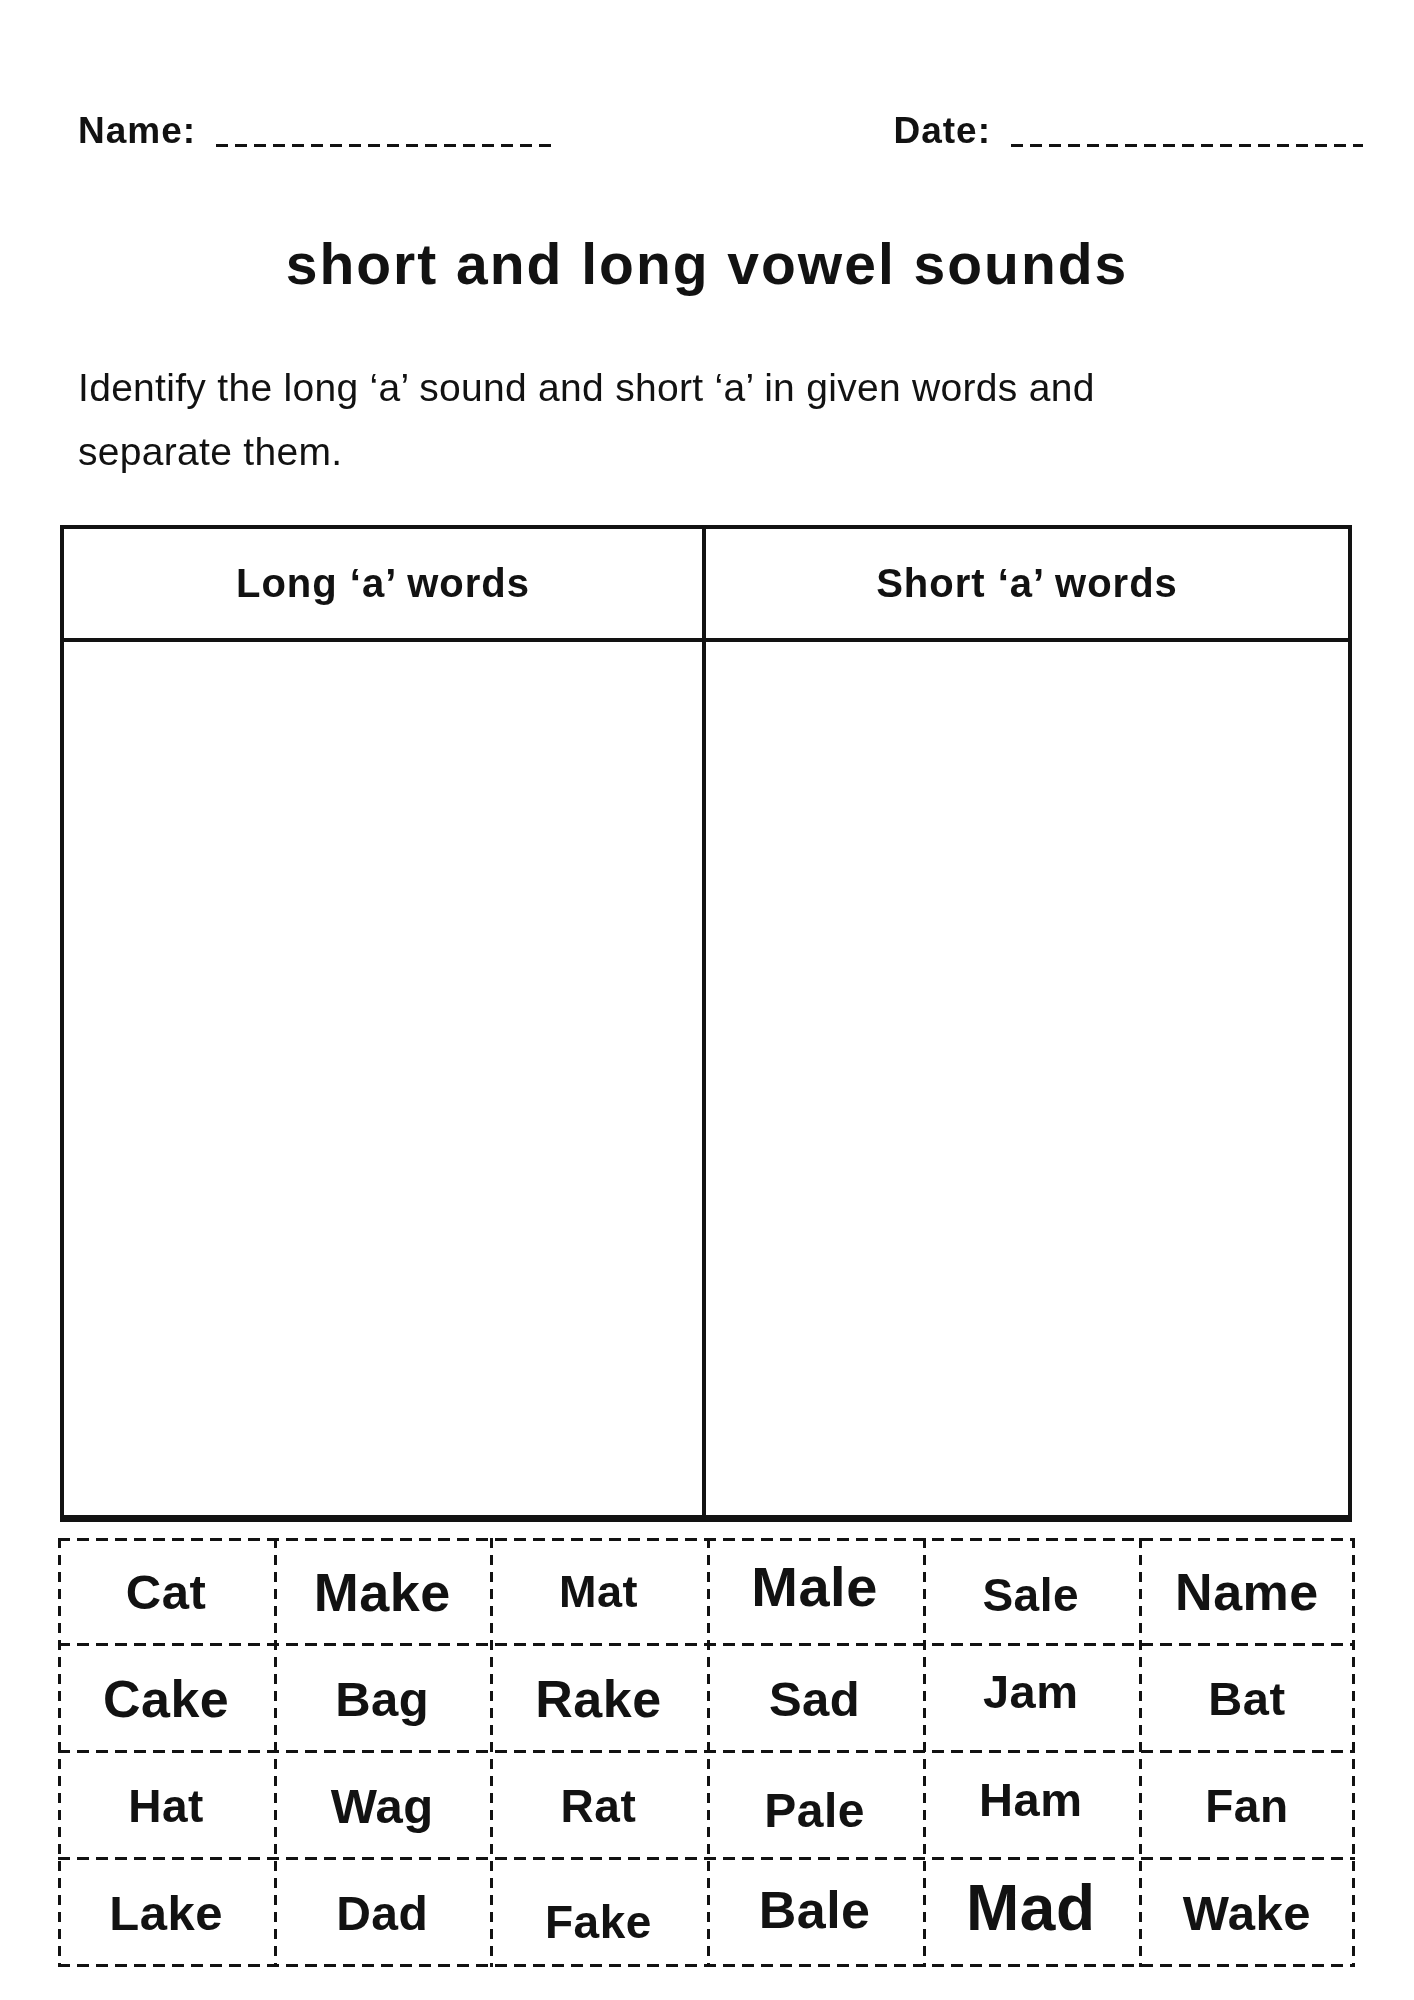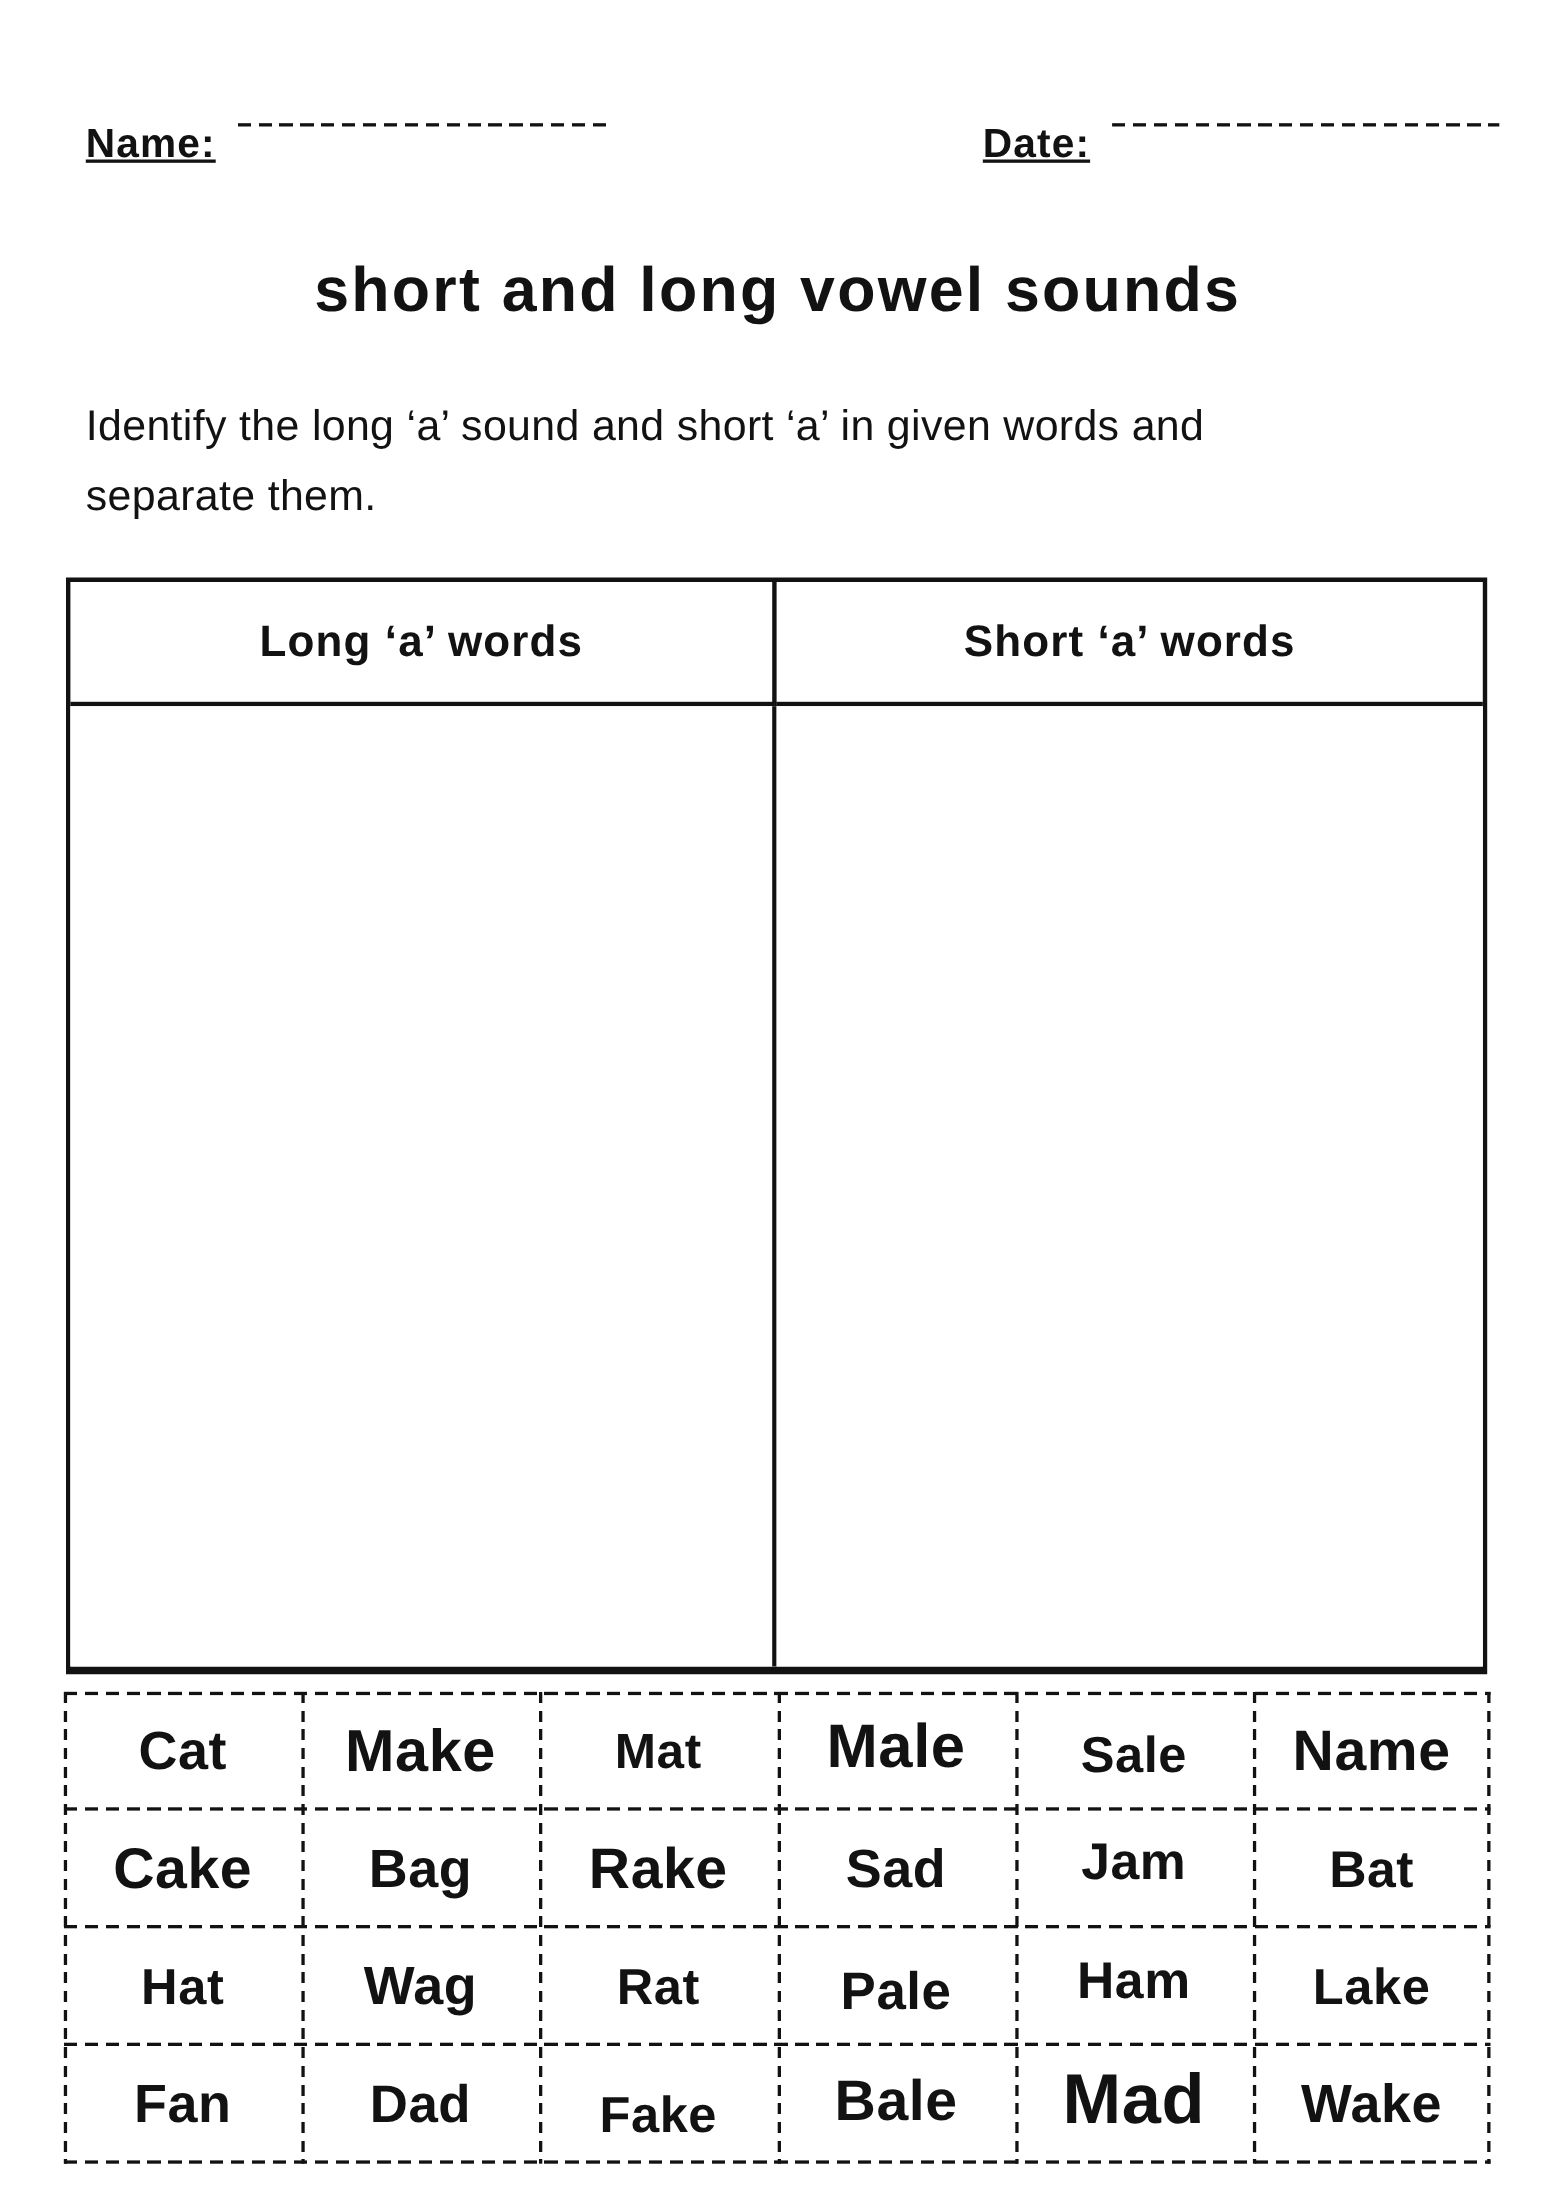--- a/index.html
+++ b/index.html
@@ -15,21 +15,21 @@
 
   
   .name-date-row {
     position: absolute;
     left: 78px; top: 112px;
     width: 1285px;
     display: flex;
     justify-content: space-between;
     align-items: flex-end;
   }
-  .field-group { display: flex; align-items: flex-start; text-decoration: underline; }
+  .field-group { display: flex; align-items: flex-end; }
   .field-label {
     font-size: 37px; font-weight: 600; line-height: 1;
     letter-spacing: 1px;
   }
   .write-line {
     height: 3px;
     margin-left: 20px;
     margin-bottom: 2px;
     background-image: repeating-linear-gradient(90deg, #121212 0 12px, transparent 12px 19px);
   }
@@ -164,22 +164,22 @@
     <div class="word-cell">Bag</div>
     <div class="word-cell">Rake</div>
     <div class="word-cell">Sad</div>
     <div class="word-cell">Jam</div>
     <div class="word-cell">Bat</div>
     <div class="word-cell">Hat</div>
     <div class="word-cell">Wag</div>
     <div class="word-cell">Rat</div>
     <div class="word-cell">Pale</div>
     <div class="word-cell">Ham</div>
+    <div class="word-cell">Fan</div>
     <div class="word-cell">Lake</div>
-    <div class="word-cell">Fan</div>
     <div class="word-cell">Dad</div>
     <div class="word-cell">Fake</div>
     <div class="word-cell">Bale</div>
     <div class="word-cell">Mad</div>
     <div class="word-cell">Wake</div>
   </div>
 
   <div class="gl-h" style="top:0"></div>
   <div class="gl-h" style="top:105px"></div>
   <div class="gl-h" style="top:212px"></div>

